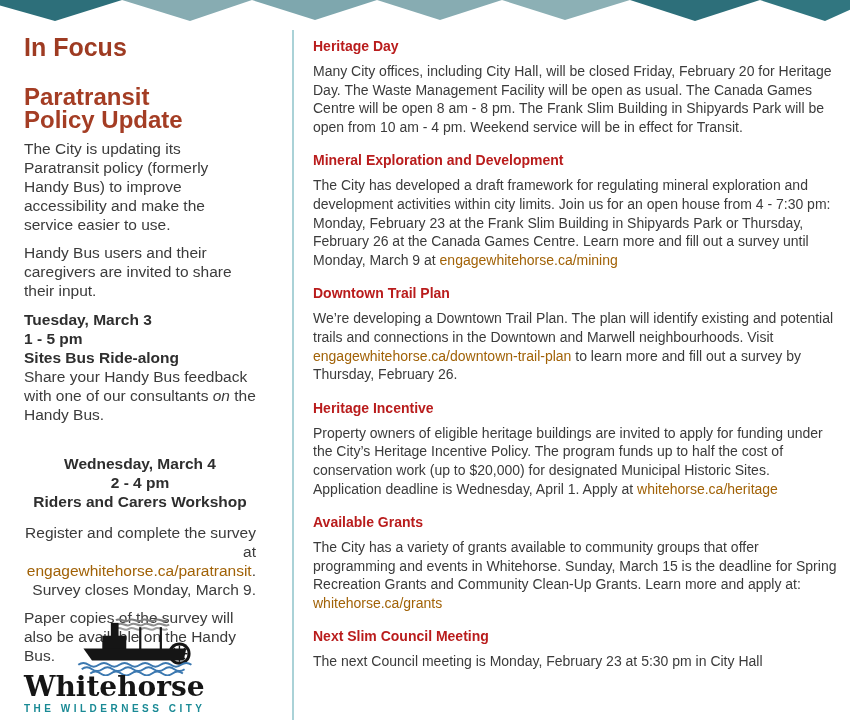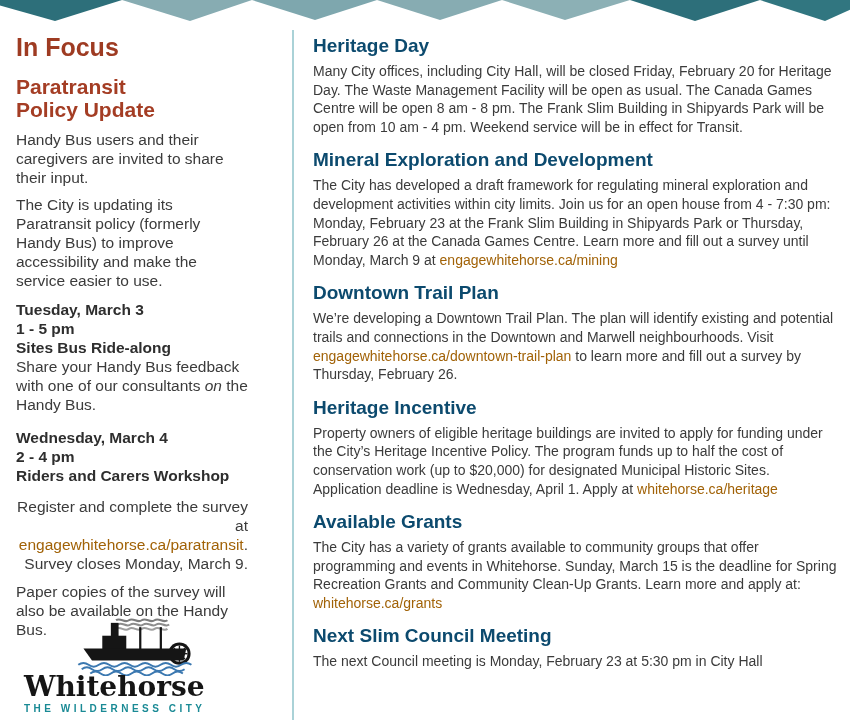--- a/index.html
+++ b/index.html
@@ -5,37 +5,37 @@
   html,body{margin:0;padding:0;background:#ffffff;}
   #page{
     position:relative;width:850px;height:720px;overflow:hidden;background:#ffffff;
     font-family:"Liberation Sans",sans-serif;color:#3b3b3b;
   }
   
   #wave{position:absolute;top:0;left:0;width:850px;height:22px;display:block;}
   
   #divider{position:absolute;left:292px;top:30px;bottom:0;width:2px;background:#aad2d7;}
   
-  #leftcol{position:absolute;left:16px;top:33px;width:232px;}
+  #leftcol{position:absolute;left:24px;top:33px;width:232px;}
   .kicker{font-size:25px;font-weight:bold;color:#9e3b22;line-height:28px;}
-  .left-title{font-size:21px;font-weight:bold;color:#a43d24;line-height:23px;margin-top:14px;}
+  .left-title{font-size:24px;font-weight:bold;color:#a43d24;line-height:23px;margin-top:24px;}
   .lp{font-size:15.5px;line-height:19px;color:#3b3b3b;}
   .mt8{margin-top:8px;} .mt9{margin-top:9px;} .mt10{margin-top:10px;}
-  .mt12{margin-top:12px;text-align:right;} .mt14{margin-top:14px;}
+  .mt12{margin-top:12px;text-align:right;} .mt14{margin-top:30px;text-align:center;}
   .evb{font-weight:bold;color:#2e2e2e;}
   .link{color:#a16207;}
   .em{font-style:italic;}
   
   #logo{position:absolute;left:24px;top:616px;width:232px;}
   #logo svg{display:block;margin:0 auto;}
   .wordmark{font-family:"DejaVu Serif",serif;font-weight:bold;font-size:28px;line-height:26px;color:#151515;letter-spacing:0px;margin-top:-2px;}
   .tagline{font-size:10px;font-weight:bold;letter-spacing:3.5px;color:#1a8a95;margin-top:3px;}
   
   #rightcol{position:absolute;left:313px;top:28px;width:524px;padding-top:6px;}
-  .sec-head{font-size:19px;font-weight:bold;color:#0c4a6e;line-height:24px;margin:0 0 4px 0;}
+  .sec-head{font-size:14px;font-weight:bold;color:#b91c1c;line-height:24px;margin:0 0 4px 0;}
   .sec-body{font-size:14px;line-height:18.6px;color:#3b3b3b;margin:0 0 12px 0;}
 </style>
 </head>
 <body>
 
 <div id="page">
 
   <svg id="wave" viewBox="0 0 850 22" preserveAspectRatio="none" aria-hidden="true">
     <polygon points="-20,0 55,21 122,0" fill="#2d6f7a"></polygon>
     <polygon points="122,0 190,21 252,0" fill="#87acb2"></polygon>
@@ -49,23 +49,23 @@
   <div id="divider"></div>
 
   <div id="leftcol">
     <div class="kicker">In Focus</div>
 
     <div class="left-title">
       <div>Paratransit</div>
       <div>Policy Update</div>
     </div>
 
+    <div class="lp mt8">The City is updating its Paratransit policy (formerly Handy Bus) to improve accessibility and make the service easier to use.</div>
+
     <div class="lp mt9">Handy Bus users and their caregivers are invited to share their input.</div>
-
-    <div class="lp mt8">The City is updating its Paratransit policy (formerly Handy Bus) to improve accessibility and make the service easier to use.</div>
 
     <div class="lp mt10">
       <div class="evb">Tuesday, March 3</div>
       <div class="evb">1 - 5 pm</div>
       <div class="evb">Sites Bus Ride-along</div>
       <div><span>Share your Handy Bus feedback with one of our consultants </span><span class="em">on</span><span> the Handy Bus.</span></div>
     </div>
 
     <div class="lp mt14">
       <div class="evb">Wednesday, March 4</div>

